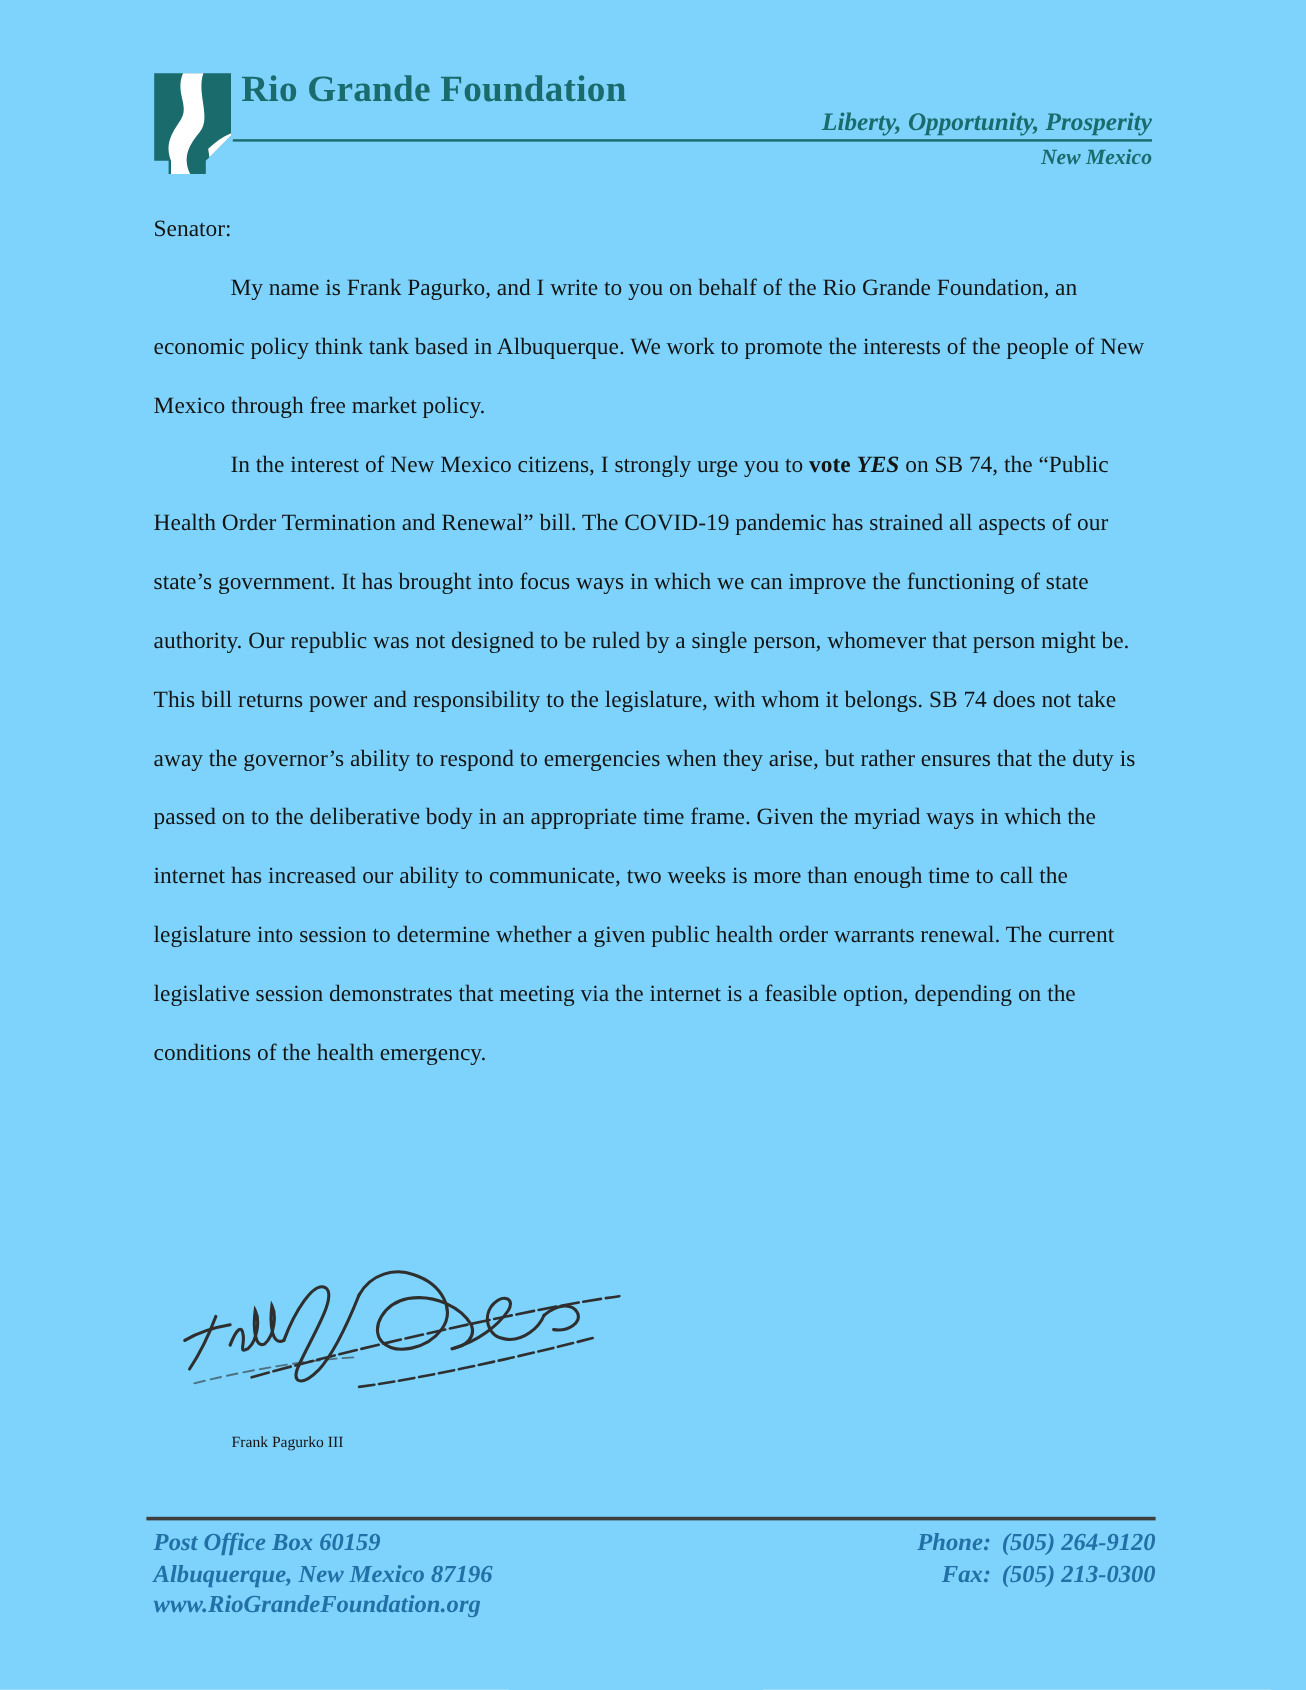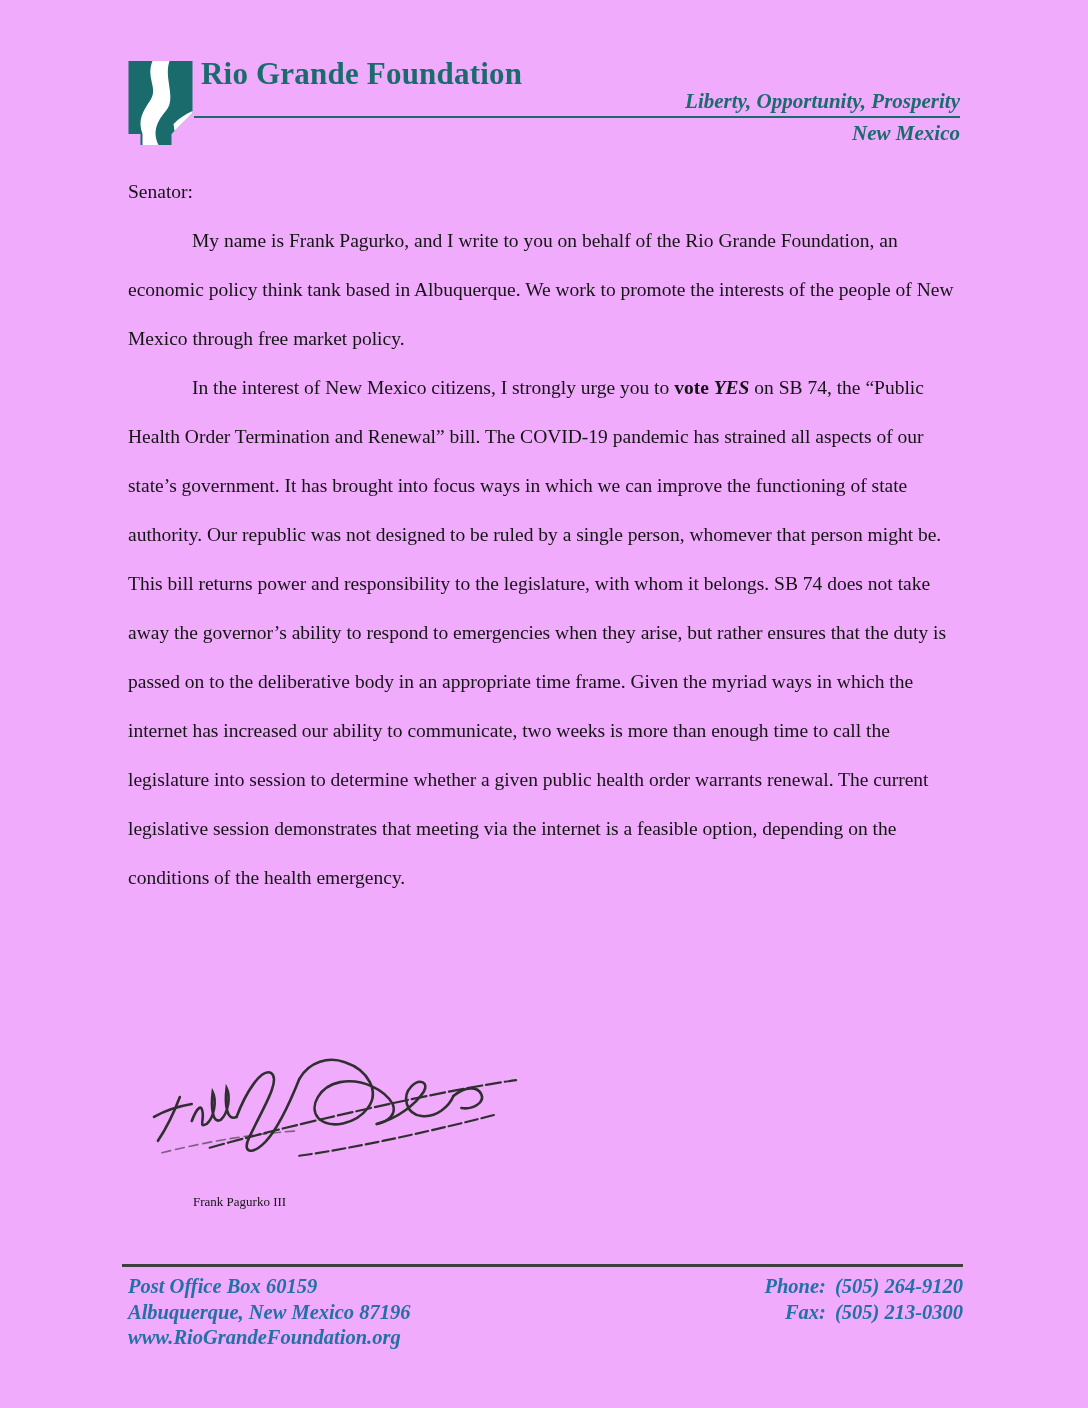--- a/index.html
+++ b/index.html
@@ -9,41 +9,41 @@
     --rule-dark: #3f3f3f;
   }
   *{ box-sizing:border-box; }
   html,body{ margin:0; padding:0; }
   body{
     width:1088px; height:1408px;
     background:#ffffff;
     font-family:"Liberation Serif", serif;
     color:var(--ink);
   }
-  .page{ position:relative; width:1088px; height:1408px; overflow:hidden; background:#f0abfc; }
+  .page{ position:relative; width:1088px; height:1408px; overflow:hidden; background:#7dd3fc; }
 
   
   .logo{ position:absolute; left:127px; top:58px; width:67px; height:88px; }
   .org-title{
     position:absolute; left:201px; top:56px;
     font-size:31px; font-weight:bold; color:var(--teal);
     letter-spacing:0.2px; white-space:nowrap;
   }
   .tagline{
     position:absolute; right:128px; top:89px;
     font-size:21px; font-weight:bold; font-style:italic;
     color:var(--teal); white-space:nowrap;
   }
   .header-rule{
     position:absolute; left:194px; top:116px; width:766px; height:2px;
     background:var(--teal);
   }
   .region{
     position:absolute; right:128px; top:121px;
-    font-size:21px; font-weight:bold; font-style:italic;
+    font-size:18px; font-weight:bold; font-style:italic;
     color:var(--teal); white-space:nowrap;
   }
 
   
   .letter-body{
     position:absolute; left:128px; top:167px; width:840px;
     font-size:19.5px; line-height:49px; color:var(--ink);
     text-align:left;
   }
   .letter-body p{ margin:0; text-indent:64px; }

